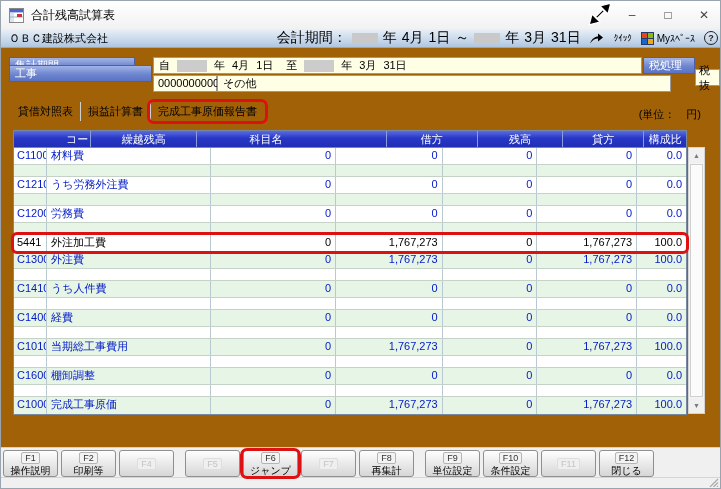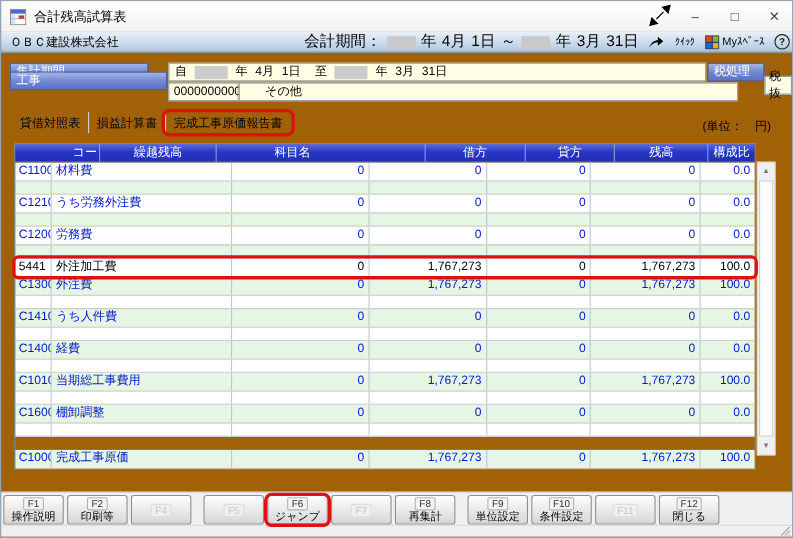--- a/index.html
+++ b/index.html
@@ -33,21 +33,21 @@
   
   .tabs{position:absolute;left:10px;top:101px;height:18px;display:flex;align-items:center;font-size:11px;color:#000;}
   .tab{padding:2px 7px;border-right:1px solid #cfcfcf;white-space:nowrap;}
   .tab:last-child{border-right:none;}
   .unit-note{position:absolute;top:106px;right:19px;font-size:11px;color:#000;}
 
   
   .table{position:absolute;left:12px;top:129px;width:674px;border:1px solid #7888a0;border-bottom:1px solid #7888a0;}
   .trow{display:flex;height:17px;border-bottom:1px solid #c4d2c8;}
   .trow.blank{height:12px;}
-  .trow:last-child{border-bottom:none;margin-top:12px;}
+  .trow:last-child{border-bottom:none;}
   .trow.white{background:#ffffff;}
   .trow.green{background:#e6f5e6;}
   .thead{display:flex;height:17px;background:linear-gradient(#5a6ce0,#2737c6 45%,#202fb4);border-bottom:1px solid #7888a0;}
   .hcell{color:#fff;font-size:11px;line-height:16px;border-right:1px solid #8e9ae0;text-align:center;}
   .hcell:last-child{border-right:none;}
   .hcell.left{text-align:left;padding-left:4px;margin-left:48px;}
   .tcell{font-size:11px;line-height:15px;border-right:1px solid #b9c9d1;color:#0018c8;overflow:hidden;white-space:nowrap;}
   .tcell:last-child{border-right:none;}
   .tcell.num{text-align:right;padding-right:4px;}
   .c-code{width:33px;padding-left:3px;}
@@ -157,37 +157,37 @@
     <span class="redact2"></span>
     <span>年</span>
     <span>3月</span>
     <span>31日</span>
   </div>
   <div class="flabel" style="left:642px;top:56px;width:52px;">税処理</div>
   <div class="ffield" style="left:694px;top:68px;width:25px;padding-left:3px;">税抜</div>
 
   <div class="flabel" style="left:8px;top:64px;width:143px;">工事</div>
   <div class="ffield" style="left:152px;top:74px;width:64px;padding-left:4px;">00000000000</div>
-  <div class="ffield" style="left:216px;top:74px;width:454px;padding-left:23px;">その他</div>
+  <div class="ffield" style="left:216px;top:74px;width:454px;padding-left:5px;">その他</div>
 
   <div class="tabs">
     <span class="tab">貸借対照表</span>
     <span class="tab">損益計算書</span>
     <span class="tab annotate">完成工事原価報告書</span>
   </div>
   <div class="unit-note">(単位：　円)</div>
 
   <div class="table">
     <div class="thead">
         <div class="hcell c-code left">コード</div>
         <div class="hcell c-n1">繰越残高</div>
         <div class="hcell c-name left">科目名</div>
         <div class="hcell c-n2">借方</div>
+        <div class="hcell c-n4">残高</div>
         <div class="hcell c-n3">貸方</div>
-        <div class="hcell c-n4">残高</div>
         <div class="hcell c-pct">構成比</div>
       </div>
     <div>
         <div class="trow white">
           <div class="tcell c-code">C1100</div>
           <div class="tcell c-name">材料費</div>
           <div class="tcell c-n1 num">0</div>
           <div class="tcell c-n2 num">0</div>
           <div class="tcell c-n3 num">0</div>
           <div class="tcell c-n4 num">0</div>

